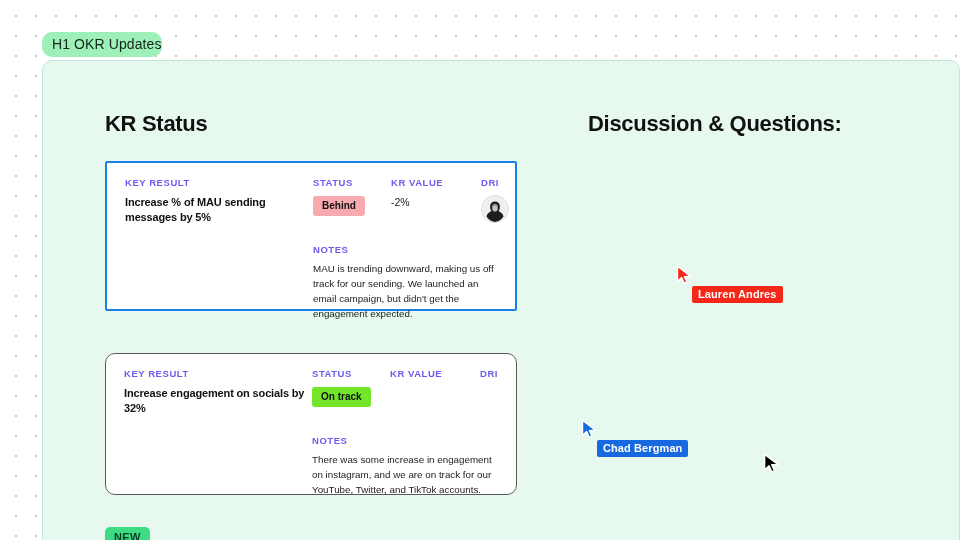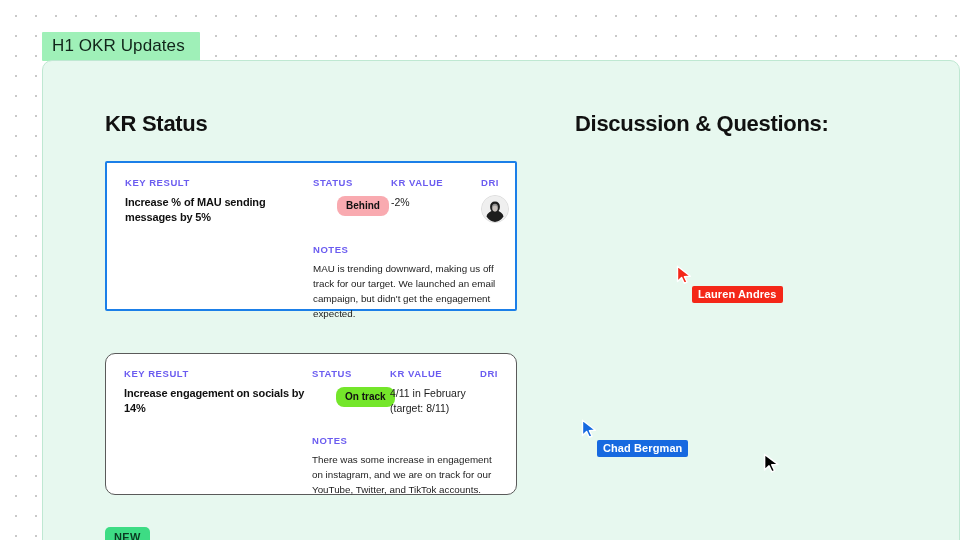--- a/index.html
+++ b/index.html
@@ -22,24 +22,24 @@
     background-position: 6px 6px;
   }
 
   
   .frame-title {
     position: absolute;
     left: 42px;
     top: 32px;
     background: #9ff0b8;
     color: #11251a;
-    font-size: 17px;
+    font-size: 14px;
     font-weight: 400;
-    padding: 4px 15px 5px 10px;
-    border-radius: 1px;
+    padding: 4px 0 5px 10px;
+    border-radius: 10px;
     white-space: nowrap;
     letter-spacing: 0.1px;
   }
 
   
   .frame {
     position: absolute;
     left: 42px;
     top: 60px;
     width: 918px;
@@ -54,21 +54,21 @@
 
   .col-heading {
     position: absolute;
     font-size: 22px;
     font-weight: bold;
     color: #111111;
     letter-spacing: -0.3px;
     white-space: nowrap;
   }
   #heading-left  { left: 62px;  top: 50px; }
-  #heading-right { left: 532px; top: 50px; }
+  #heading-right { left: 545px; top: 50px; }
 
   
   .kr-card {
     position: absolute;
     left: 62px;
     width: 412px;
     background: #ffffff;
     box-sizing: border-box;
     padding: 14px 16px 28px 18px;
   }
@@ -113,23 +113,22 @@
     line-height: 1.33;
     letter-spacing: -0.15px;
   }
 
   .status-chip {
     display: inline-block;
     font-size: 10px;
     font-weight: bold;
     color: #111111;
     padding: 4px 9px 5px 9px;
-    border-radius: 8px;
-    white-space: nowrap;
-    margin-left: 24px;
+    border-radius: 3px;
+    white-space: nowrap;
   }
   .status-behind  { background: #f9aab0; }
   .status-ontrack { background: #74e62a; }
 
   .kr-value {
     font-size: 10.5px;
     color: #1c1c1c;
     line-height: 1.42;
   }
 
@@ -220,42 +219,41 @@
               <circle cx="13" cy="13" r="13" fill="#efefef"></circle>
               <path d="M13 5.5c3.1 0 4.9 2 4.9 5 0 2.1-.6 3.6-1.4 4.6 2.6 1 4.4 2.9 5 5.3A13 13 0 0 1 13 26a13 13 0 0 1-8.5-5.6c.6-2.4 2.4-4.3 5-5.3-.8-1-1.4-2.5-1.4-4.6 0-3 1.8-5 4.9-5z" fill="#1d1d1d"></path>
               <ellipse cx="13" cy="11.6" rx="3.1" ry="3.9" fill="#8e8e8e"></ellipse>
               <ellipse cx="13" cy="12.4" rx="2.3" ry="3" fill="#c7c0bb"></ellipse>
             </svg>
           </div>
         </div>
 
         <div class="col-notes">
           <div class="field-label">NOTES</div>
-          <div class="notes-text">MAU is trending downward, making us off track for our target. We launched an email campaign, but didn't get the engagement expected.</div>
+          <div class="notes-text">MAU is trending downward, making us off track for our sending. We launched an email campaign, but didn't get the engagement expected.</div>
         </div>
 
       </div>
     </div>
 
     <div class="kr-card" id="kr-card-1">
       <div class="card-grid">
 
         <div class="col-kr">
           <div class="field-label">KEY RESULT</div>
-          <div class="kr-title">Increase engagement on socials by 14%</div>
+          <div class="kr-title">Increase engagement on socials by 32%</div>
         </div>
 
         <div class="col-status">
           <div class="field-label">STATUS</div>
           <div class="status-chip status-ontrack">On track</div>
         </div>
 
         <div class="col-value">
           <div class="field-label">KR VALUE</div>
-          <div class="kr-value">4/11 in February (target: 8/11)</div>
         </div>
 
         <div class="col-dri">
           <div class="field-label">DRI</div>
         </div>
 
         <div class="col-notes">
           <div class="field-label">NOTES</div>
           <div class="notes-text">There was some increase in engagement on instagram, and we are on track for our YouTube, Twitter, and TikTok accounts.</div>
         </div>

